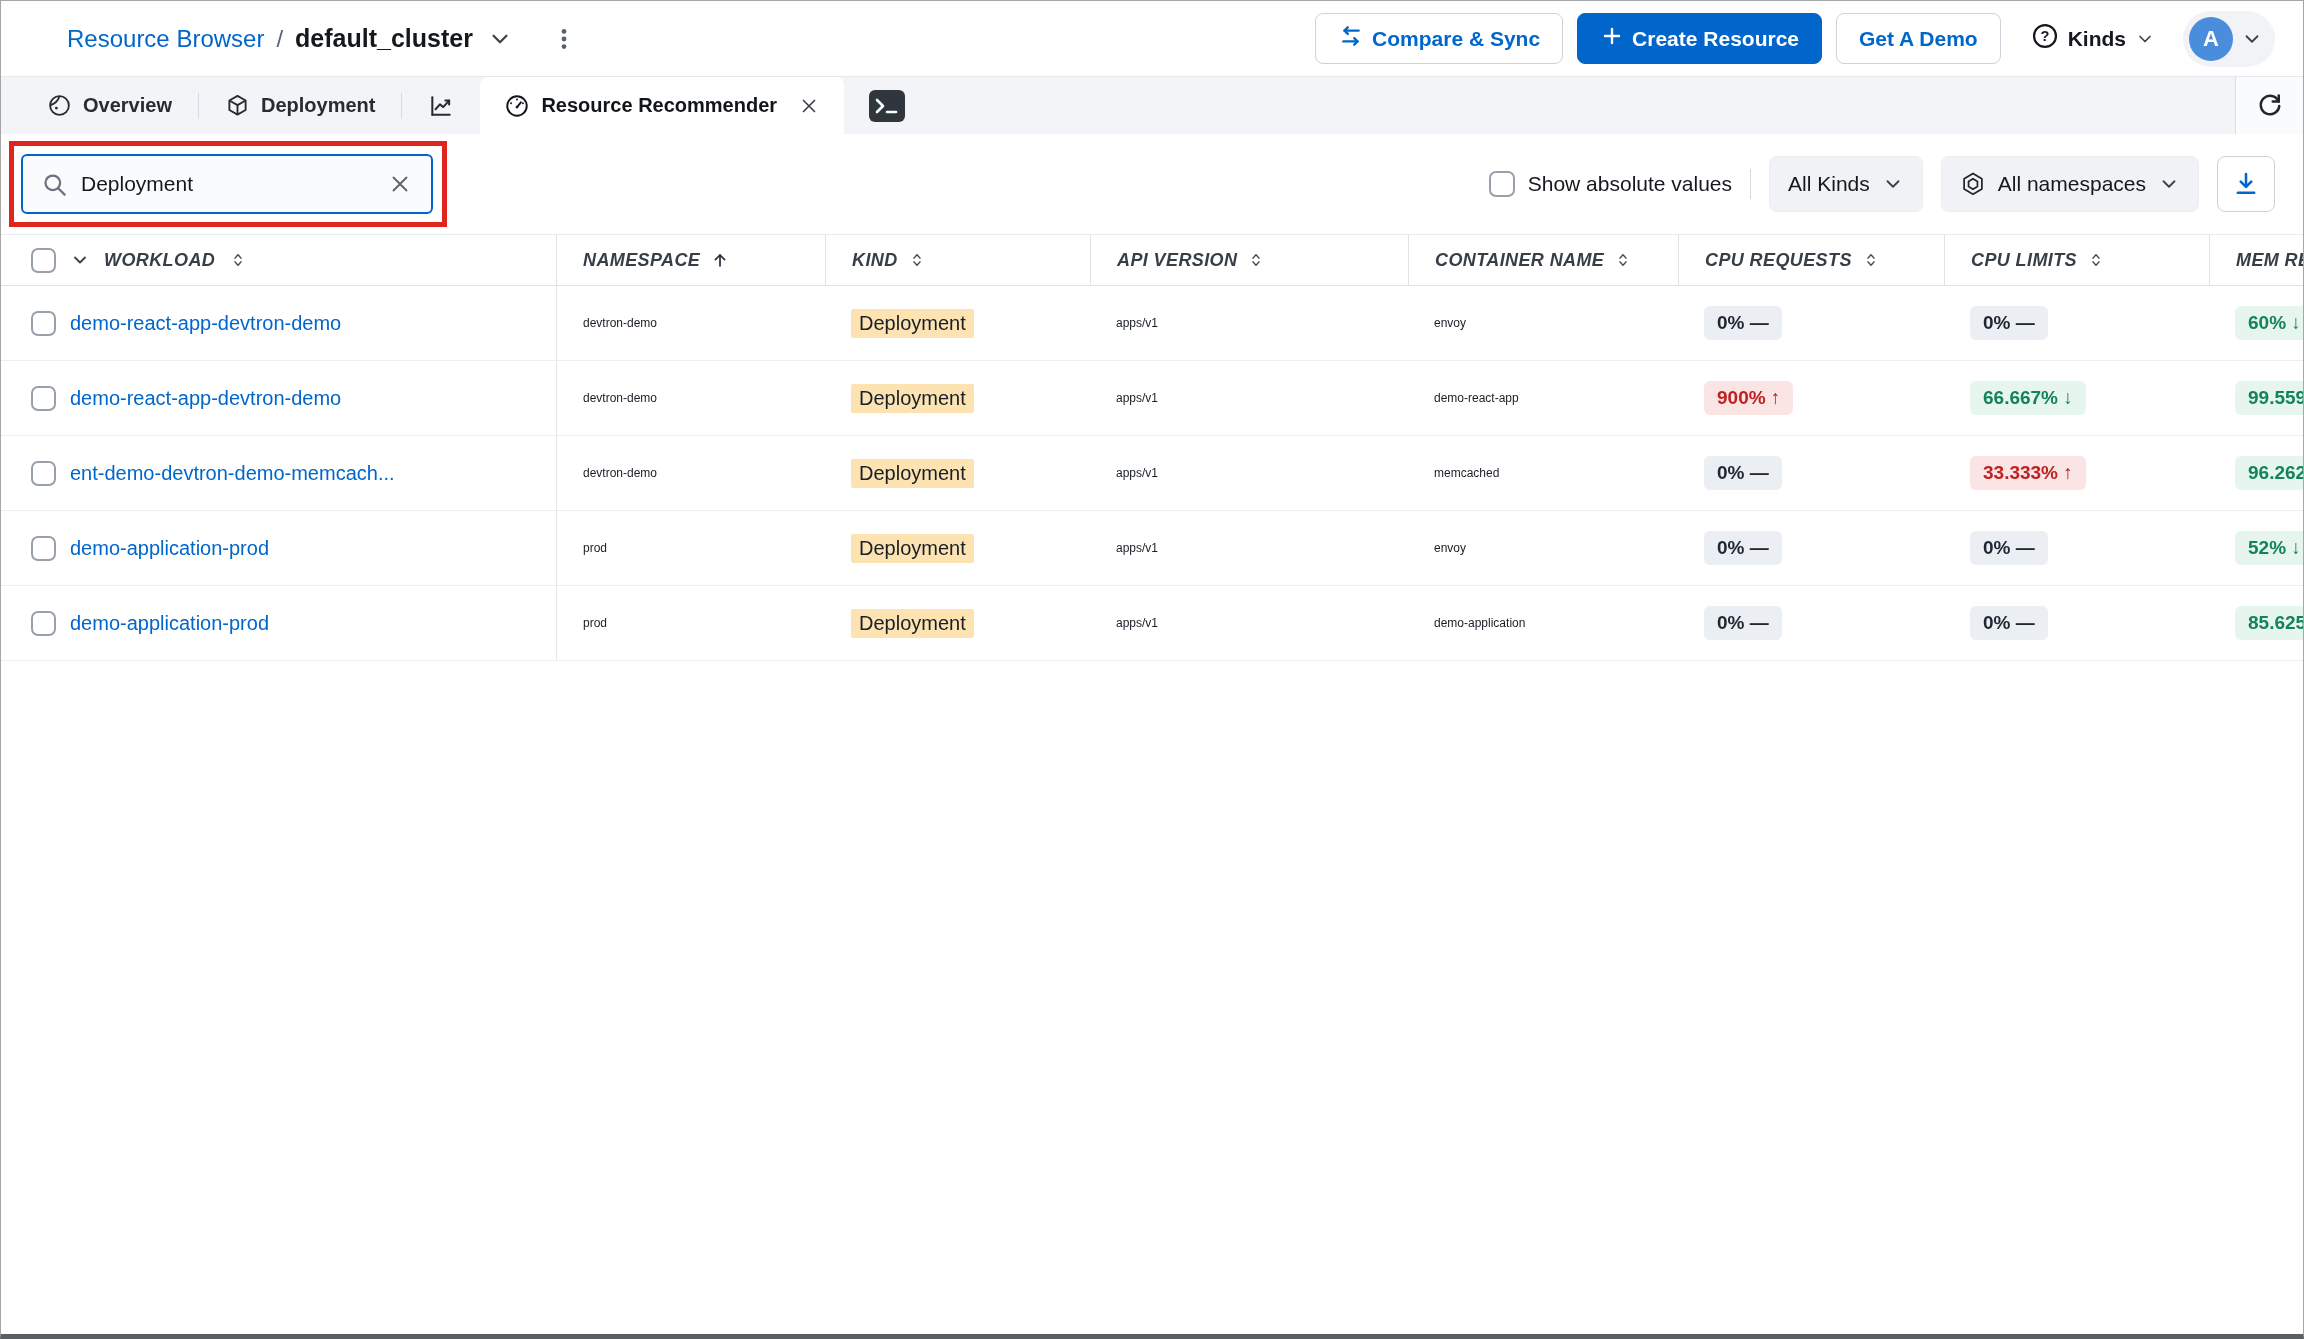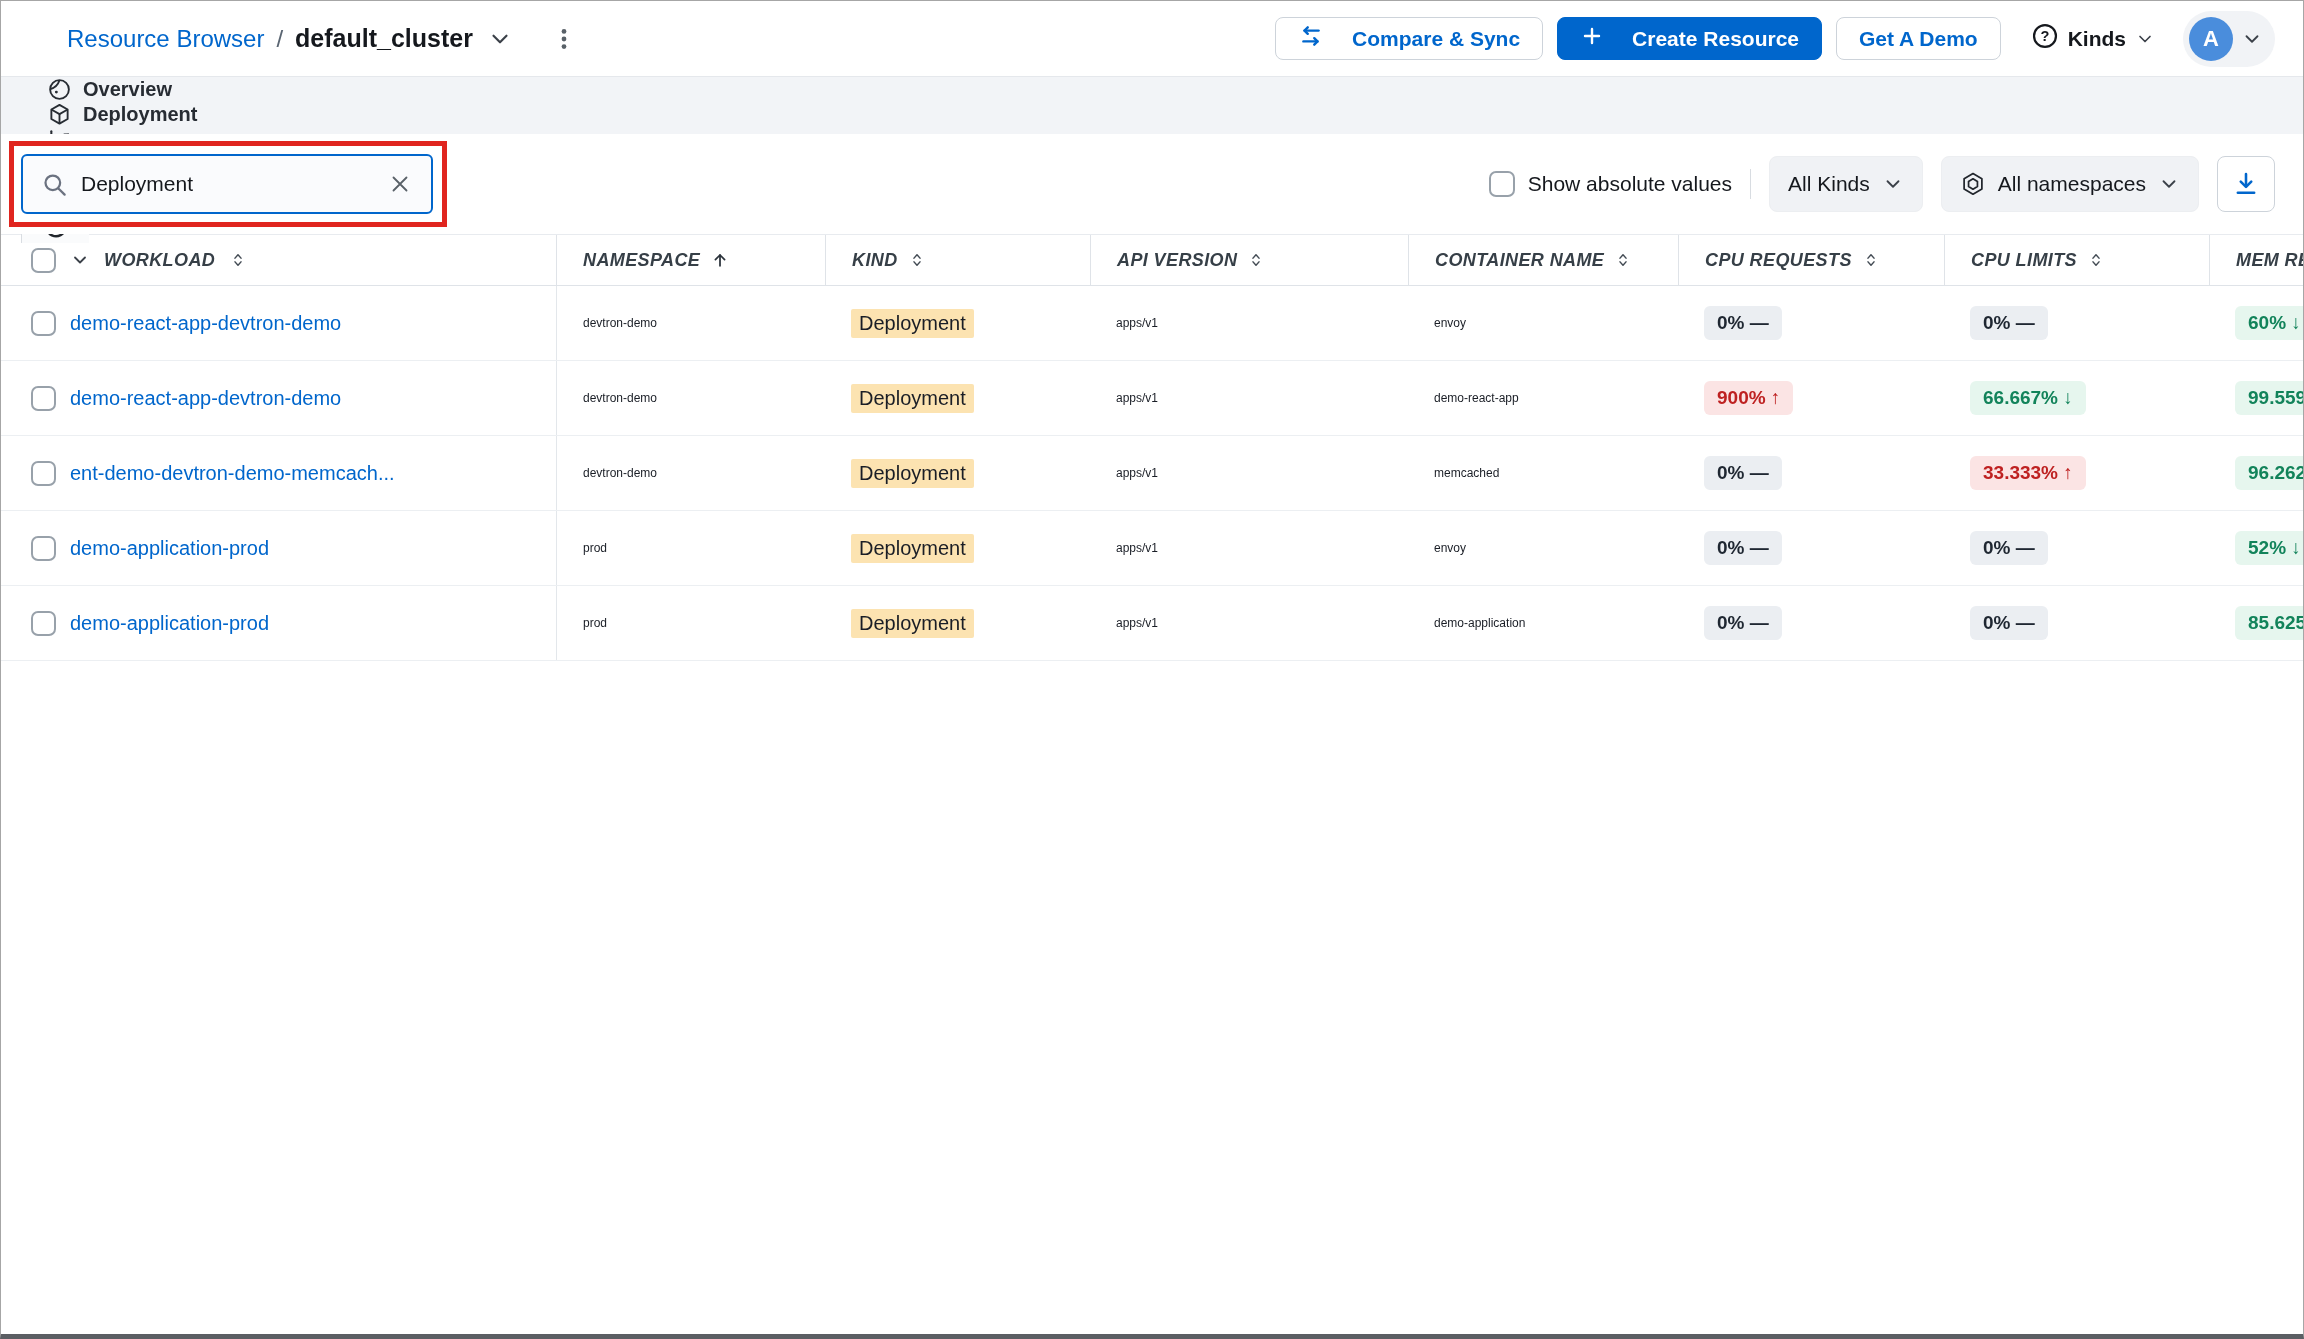--- a/index.html
+++ b/index.html
@@ -9,30 +9,30 @@
 
   
   .topbar { height:76px; display:flex; align-items:center; padding:0 28px 0 30px; background:#fff; border-bottom:1px solid #e5e8ec; }
   .crumb-root { font-size:24px; color:#0066CC; cursor:pointer;margin-left:36px; }
   .crumb-sep { font-size:24px; color:#5a6572; margin:0 12px; }
   .crumb-cluster { font-size:25px; font-weight:600; color:#15181d; }
   .icon-btn { display:inline-flex; align-items:center; justify-content:center; background:none; border:none; cursor:pointer; }
   .crumb-chevron { margin-left:14px; }
   .kebab { margin-left:38px; }
   .spacer { flex:1; }
-  .btn { height:43px; border-radius:8px; display:inline-flex; align-items:center; gap:28px; font-size:21px; font-weight:600; padding:8px 22px; cursor:pointer; font-family:inherit; }
+  .btn { height:51px; border-radius:8px; display:inline-flex; align-items:center; gap:8px; font-size:21px; font-weight:600; padding:8px 22px; cursor:pointer; font-family:inherit; }
   .btn.ghost { background:#fff; border:1px solid #cdd3da; color:#0066CC; }
   .btn.primary { background:#0066CC; border:1px solid #0066CC; color:#fff; margin-left:14px; }
   .btn.demo { margin-left:14px; }
   .help { display:flex; align-items:center; gap:9px; font-size:21px; font-weight:600; color:#15181d; margin-left:30px; cursor:pointer; }
   .avatar-pill { margin-left:28px; height:56px; padding:0 12px 0 6px; border-radius:28px; background:#f1f3f6; display:flex; align-items:center; gap:8px; cursor:pointer; }
   .avatar { width:44px; height:44px; border-radius:50%; background:#4a8ddc; color:#fff; font-size:22px; font-weight:600; display:flex; align-items:center; justify-content:center; }
 
   
-  .tabbar { height:57px; background:#f2f4f7; display:flex; align-items:stretch; padding-left:20px;flex-direction:column; }
+  .tabbar { height:57px; background:#f2f4f7; display:flex; align-items:stretch; padding-left:20px; }
   .tab { display:flex; align-items:center; gap:11px; padding:0 26px; font-size:20px; font-weight:600; color:#272c33; cursor:pointer; }
   .tab.active { background:#fff; border-radius:8px 8px 0 0; color:#121519; padding:0 24px; }
   .tab .close { margin-left:10px; display:inline-flex; }
   .vsep { width:1px; height:26px; background:#d5dae0; align-self:center; }
   .terminal-tab { display:flex; align-items:center; padding:0 24px; cursor:pointer; }
   .tab-fill { flex:1; }
   .refresh-area { width:68px; border-left:1px solid #d9dde2; background:#fafbfc; display:flex; align-items:center; justify-content:center; cursor:pointer; }
 
   
   .toolbar { height:100px; display:flex; align-items:center; padding:0 28px 0 20px; background:#fff; position:relative; }

